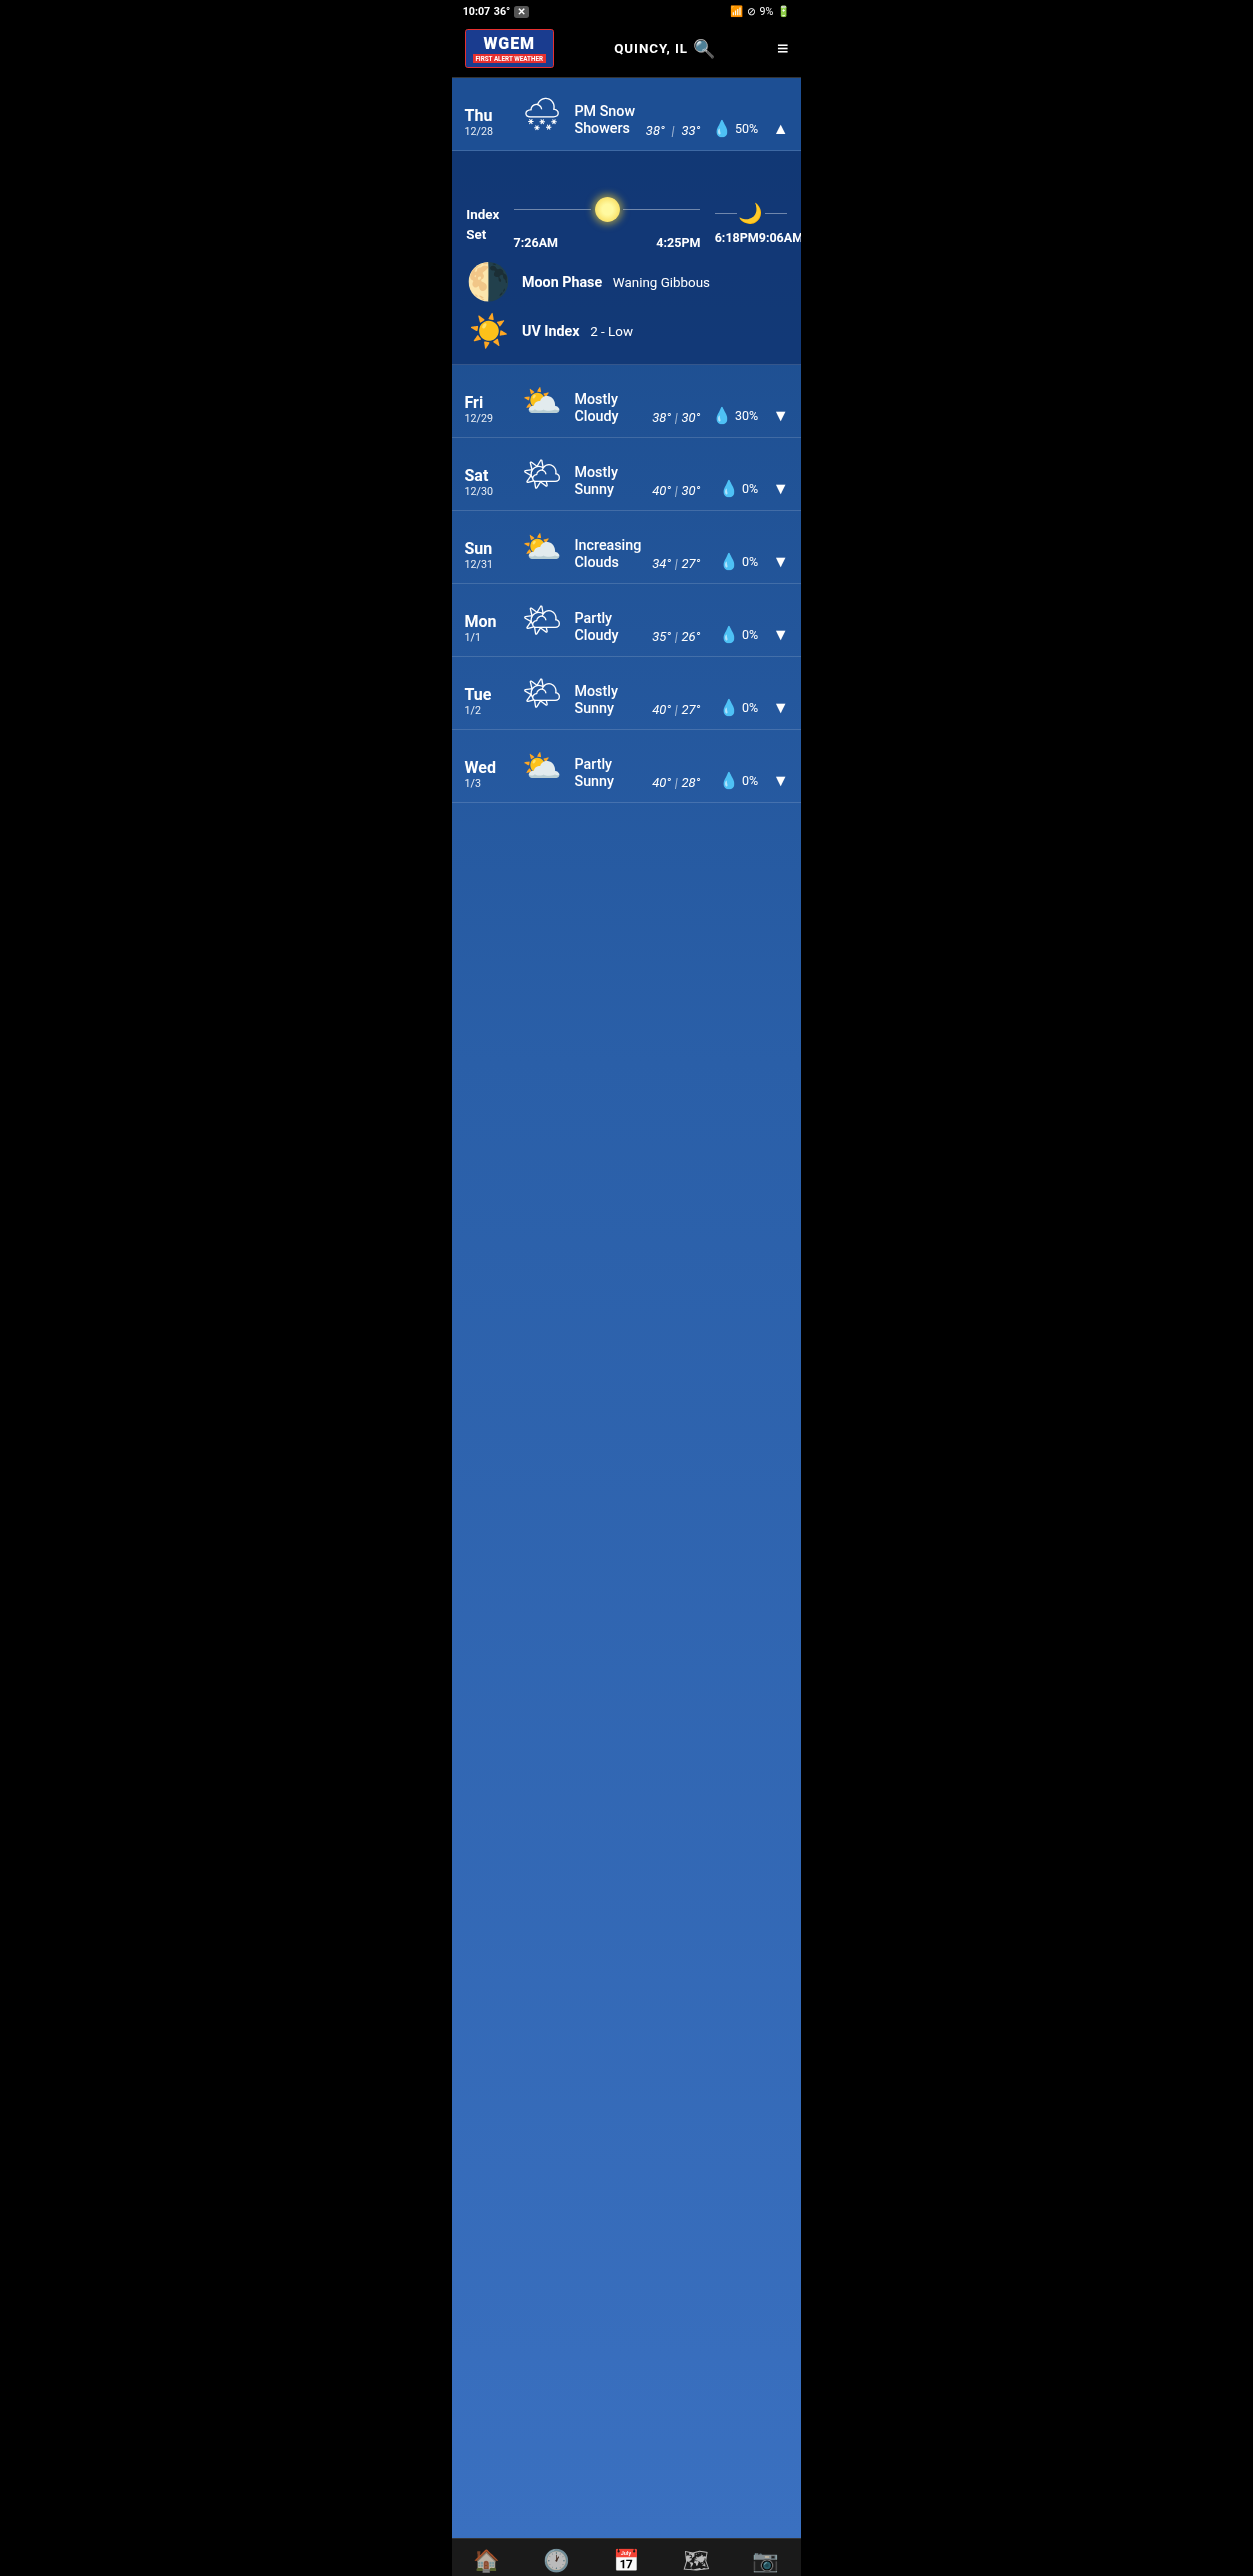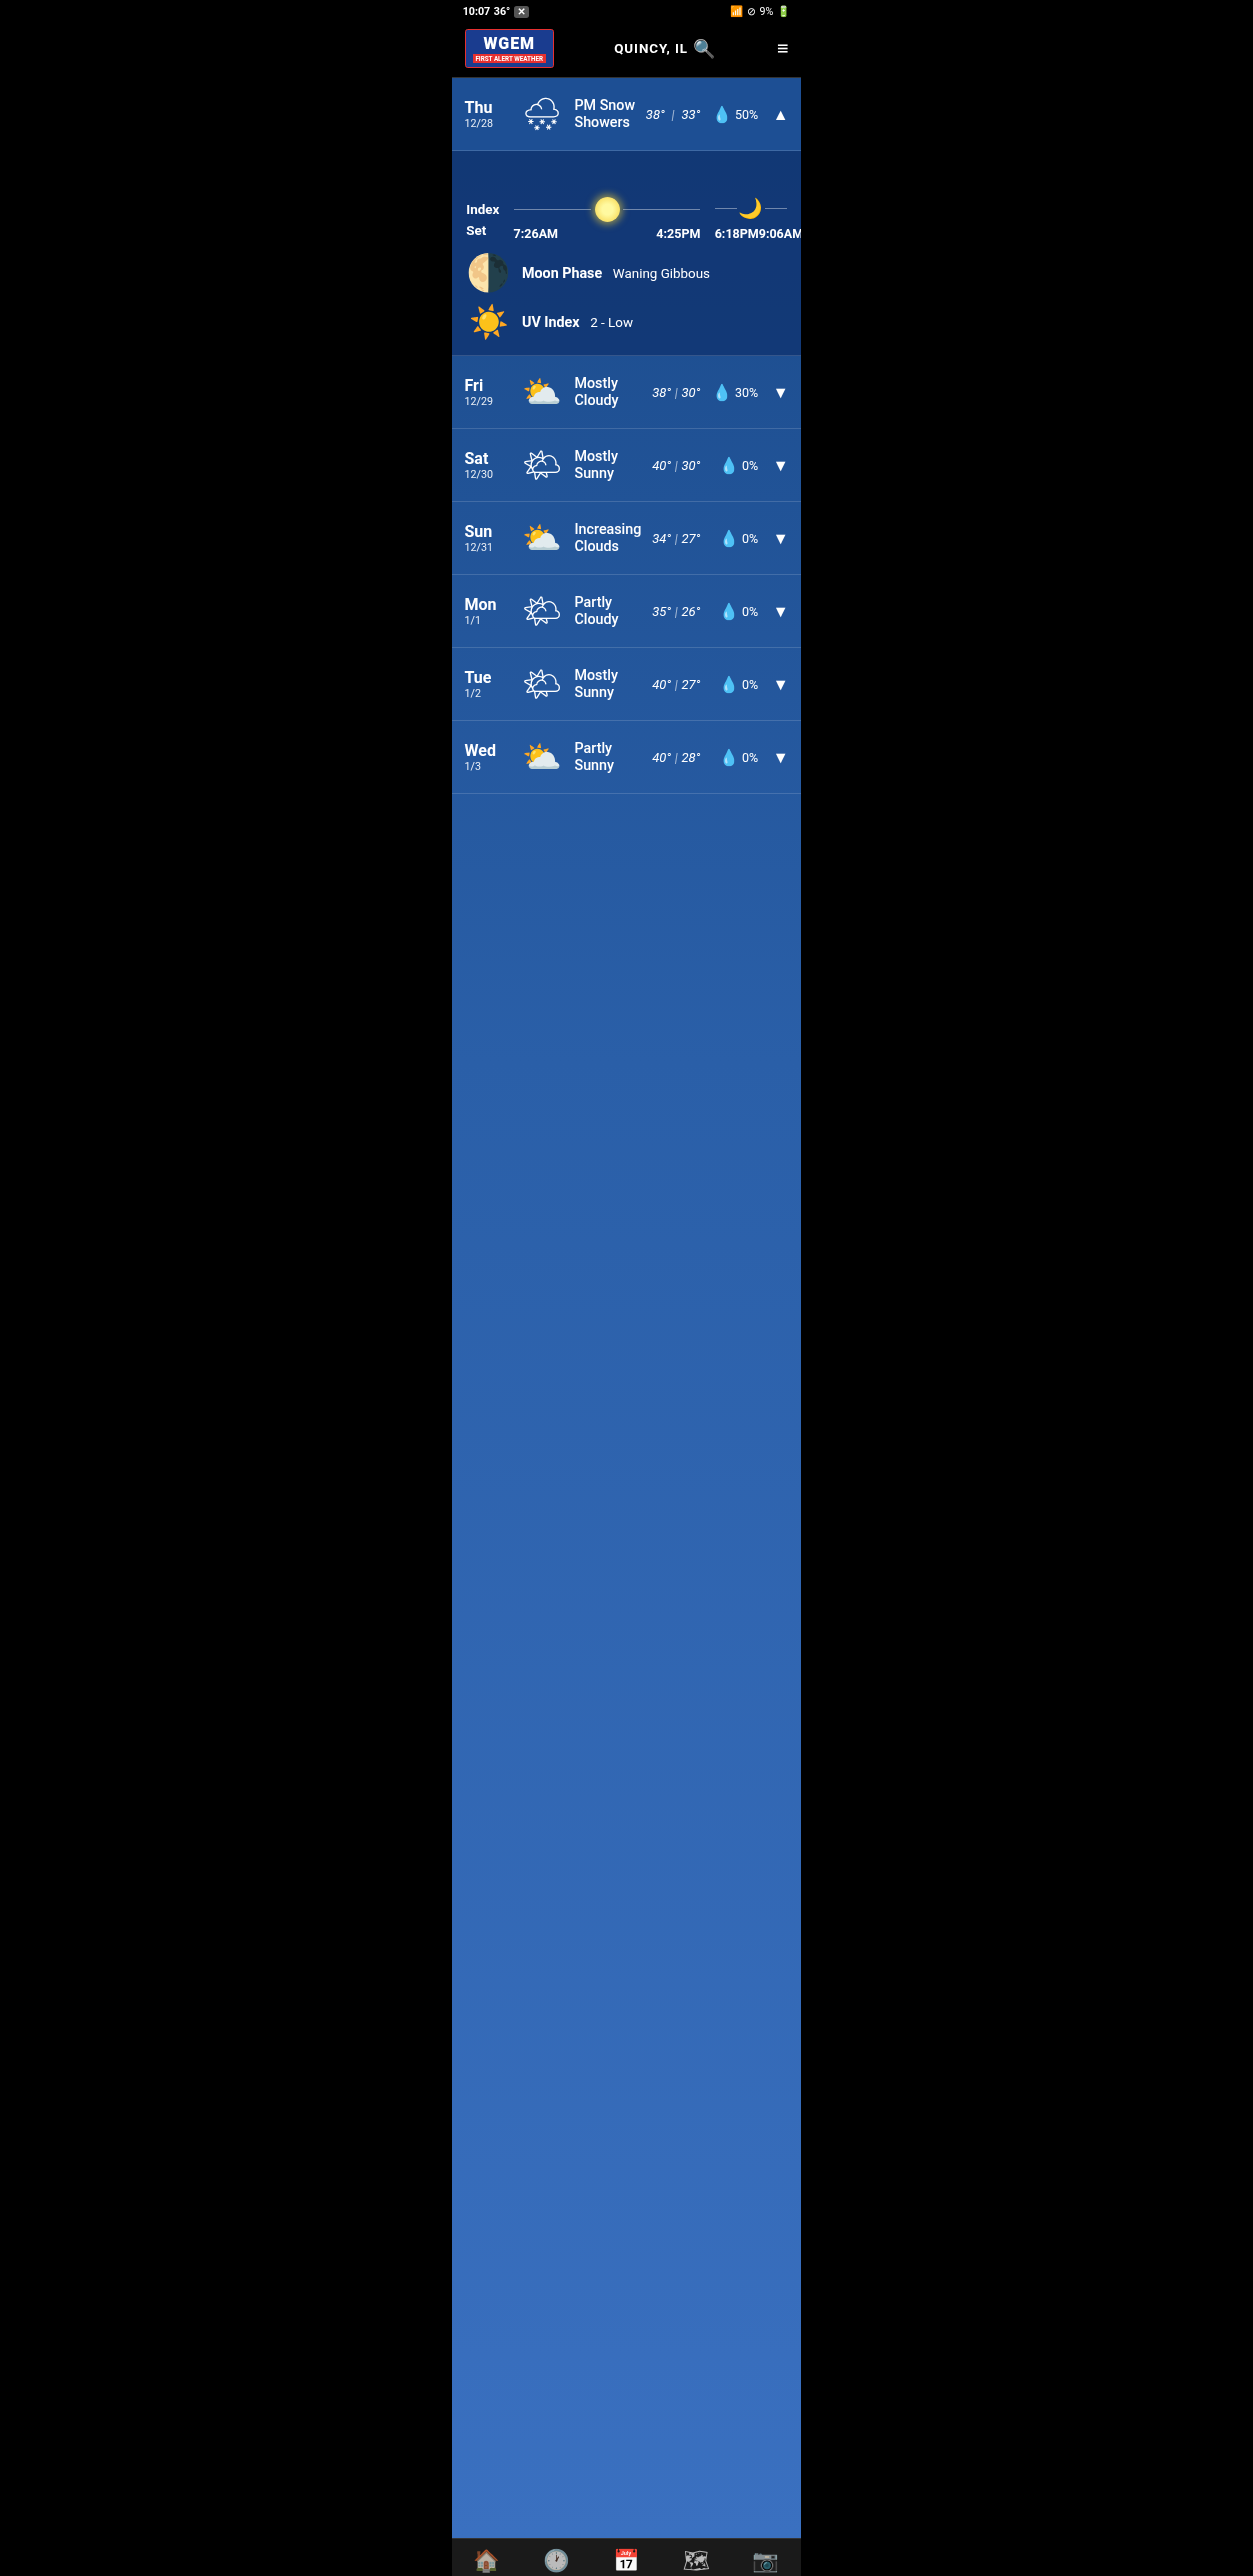--- a/index.html
+++ b/index.html
@@ -51,21 +51,21 @@
     
     .main {
       background: linear-gradient(180deg, #1a4a8a 0%, #2a5fa8 40%, #3a70c0 100%);
       min-height: calc(100vh - 116px);
     }
 
     
     .day-row {
       padding: 12.5px 12.5px;
       display: flex;
-      align-items: center;
+      align-items: flex-end;
       gap: 9px;
       border-bottom: 0.9px solid rgba(255,255,255,0.15);
       cursor: pointer;
     }
     .day-row.active {
       background: rgba(30, 80, 150, 0.8);
     }
     .day-label { min-width: 45px; }
     .day-name { font-size: 16px; font-weight: bold; }
     .day-date { font-size: 10.7px; opacity: 0.9; }
@@ -176,21 +176,21 @@
   <div class="detail-panel">
     <div class="detail-text">
       <br>
     </div>
 
     <div style="display:flex; align-items:center; gap:14.3px; margin: 9px 0;">
       <div style="display:flex;flex-direction:column;gap:5.4px;">
         <span style="font-size:13.4px;font-weight:bold;">Index</span>
         <span style="font-size:13.4px;font-weight:bold;">Set</span>
       </div>
-      <div style="display:flex;flex-direction:column;align-items:flex-start;gap:3px;flex:1;">
+      <div style="display:flex;flex-direction:column;align-items:flex-start;gap:12px;flex:1;">
         <div style="display:flex;align-items:center;gap:0;width:100%;">
           <div style="height:0.9px;flex:1;background:rgba(255,255,255,0.4);"></div>
           <div style="width:25px;height:25px;background:radial-gradient(circle, #fff9a0 30%, #f5d040 100%);border-radius:50%;box-shadow:0 0 7.2px 2.7px rgba(255,220,50,0.5);margin:0 3.6px;"></div>
           <div style="height:0.9px;flex:1;background:rgba(255,255,255,0.4);"></div>
         </div>
         <div style="display:flex;justify-content:space-between;width:100%;padding: 1.8px 0;">
           <span style="font-size:12.5px;font-weight:bold;">7:26AM</span>
           <span style="font-size:12.5px;font-weight:bold;">4:25PM</span>
         </div>
       </div>

